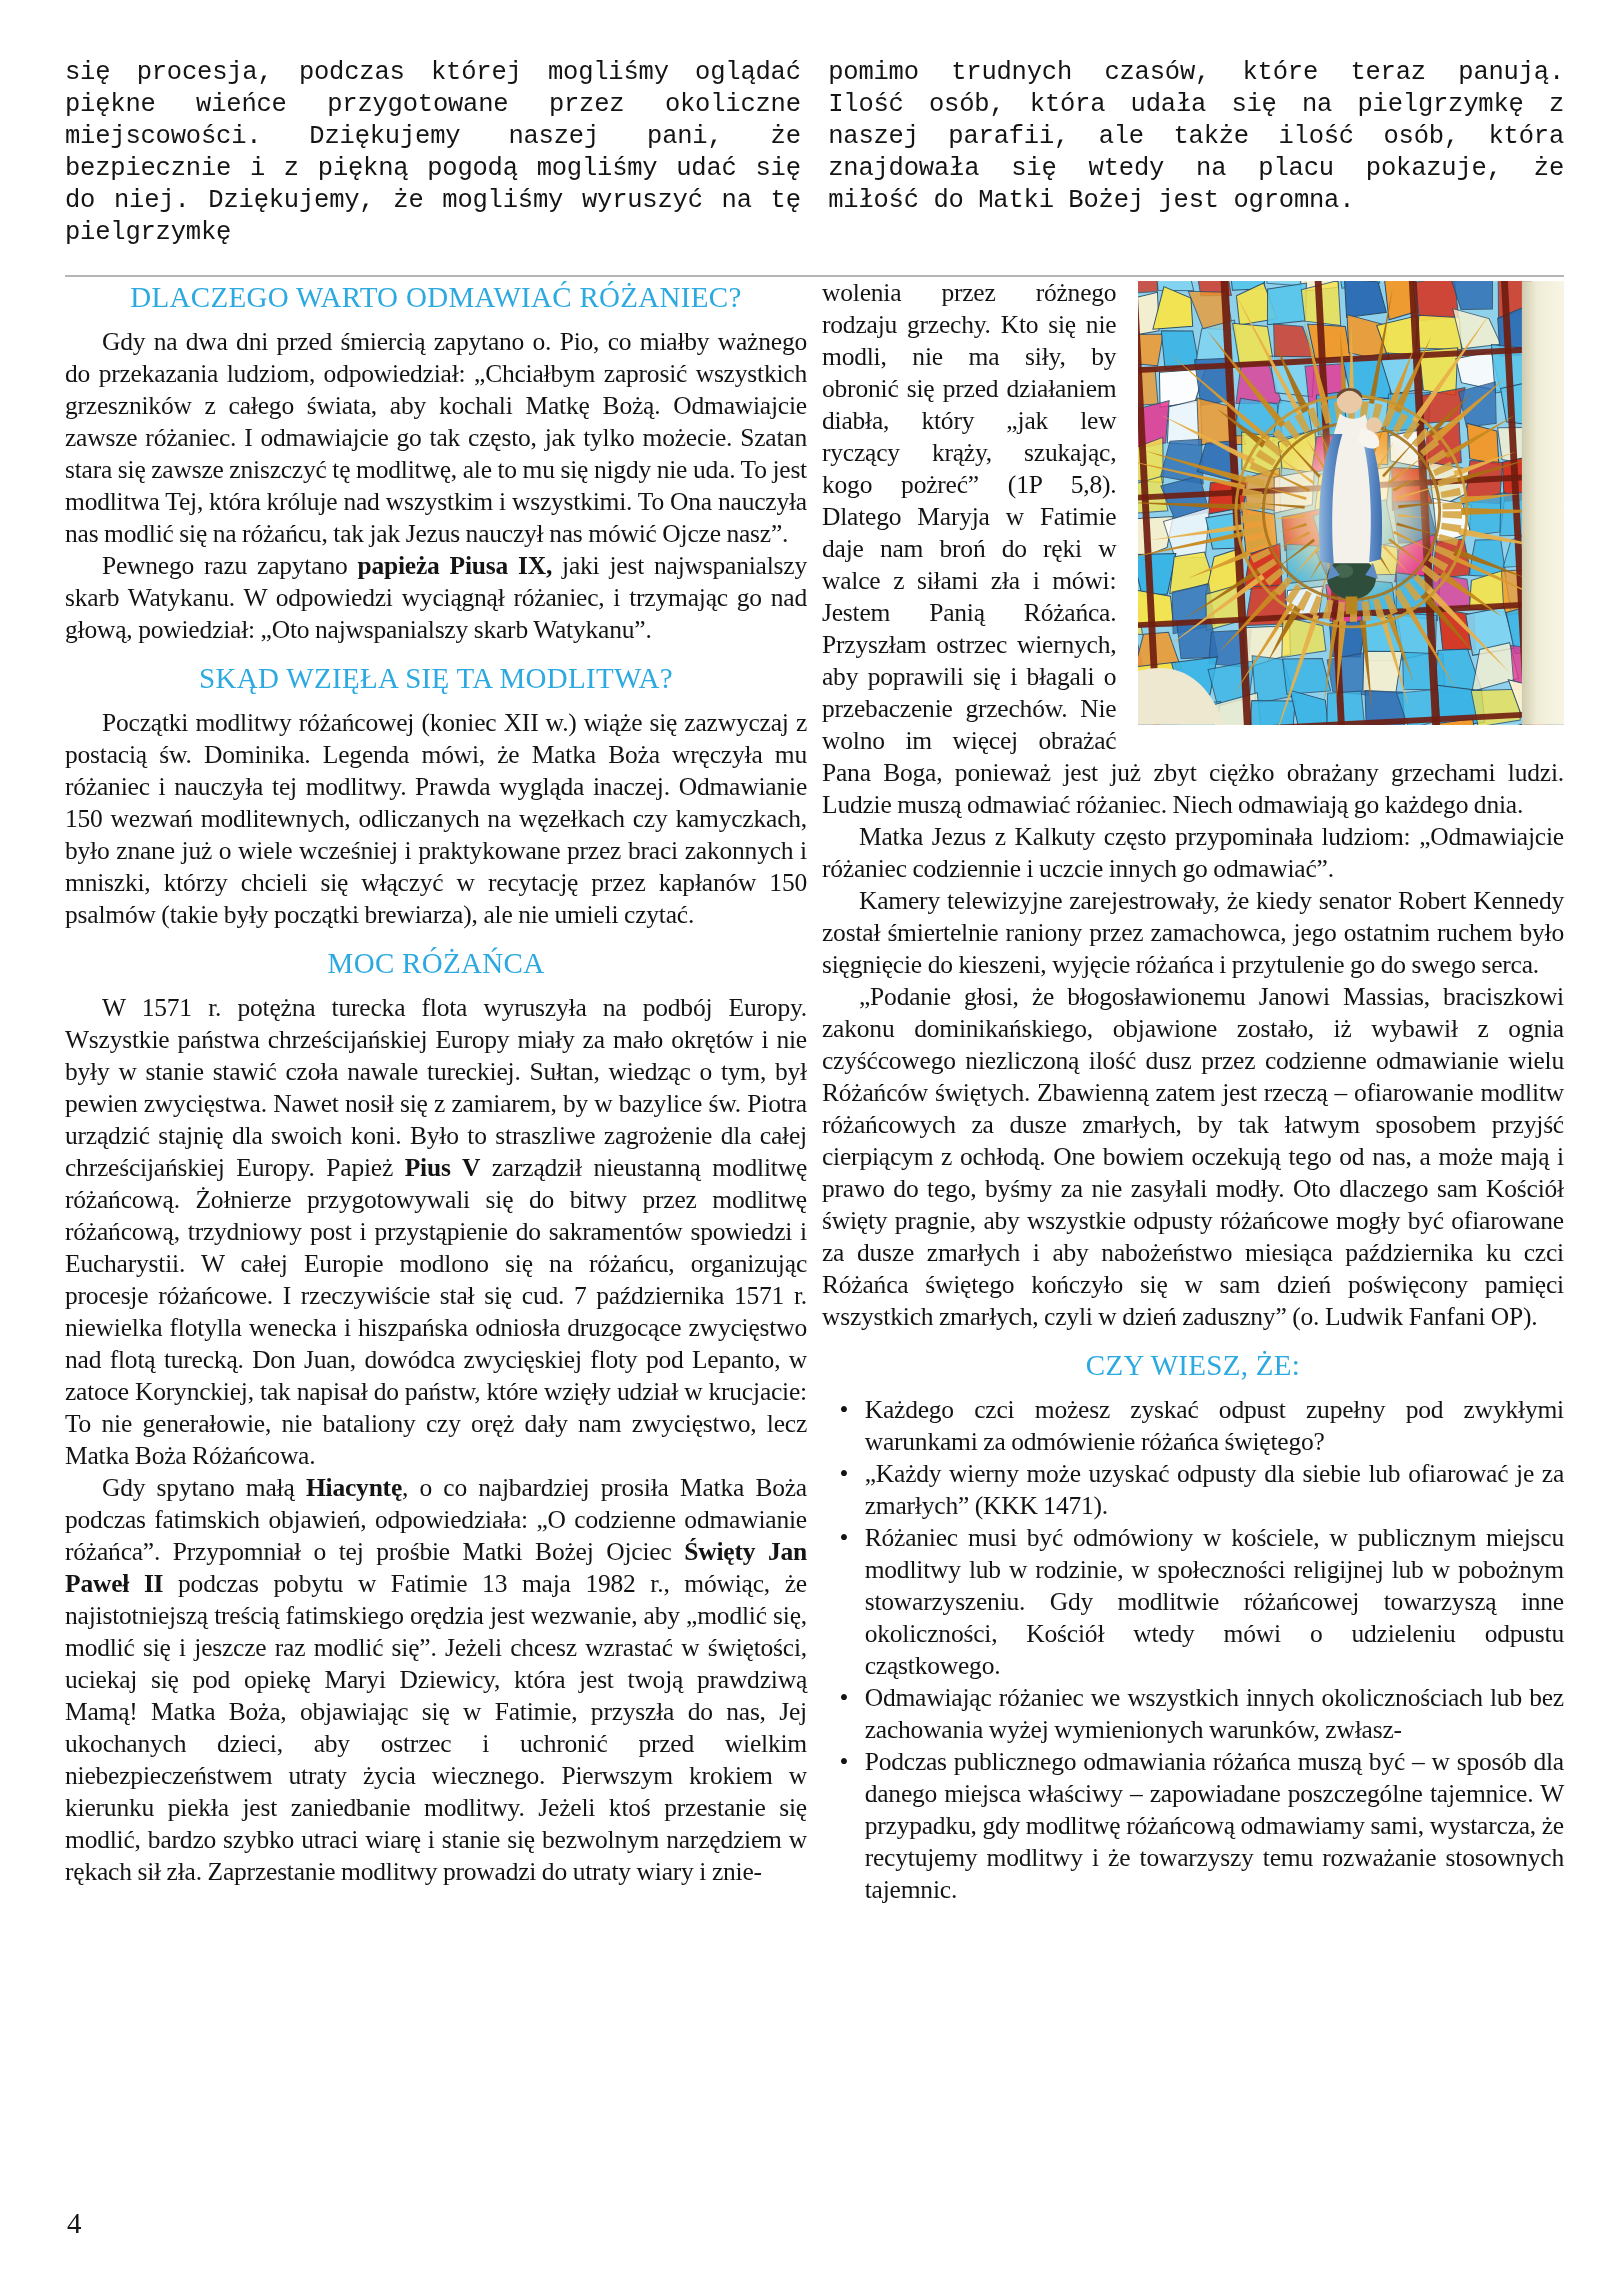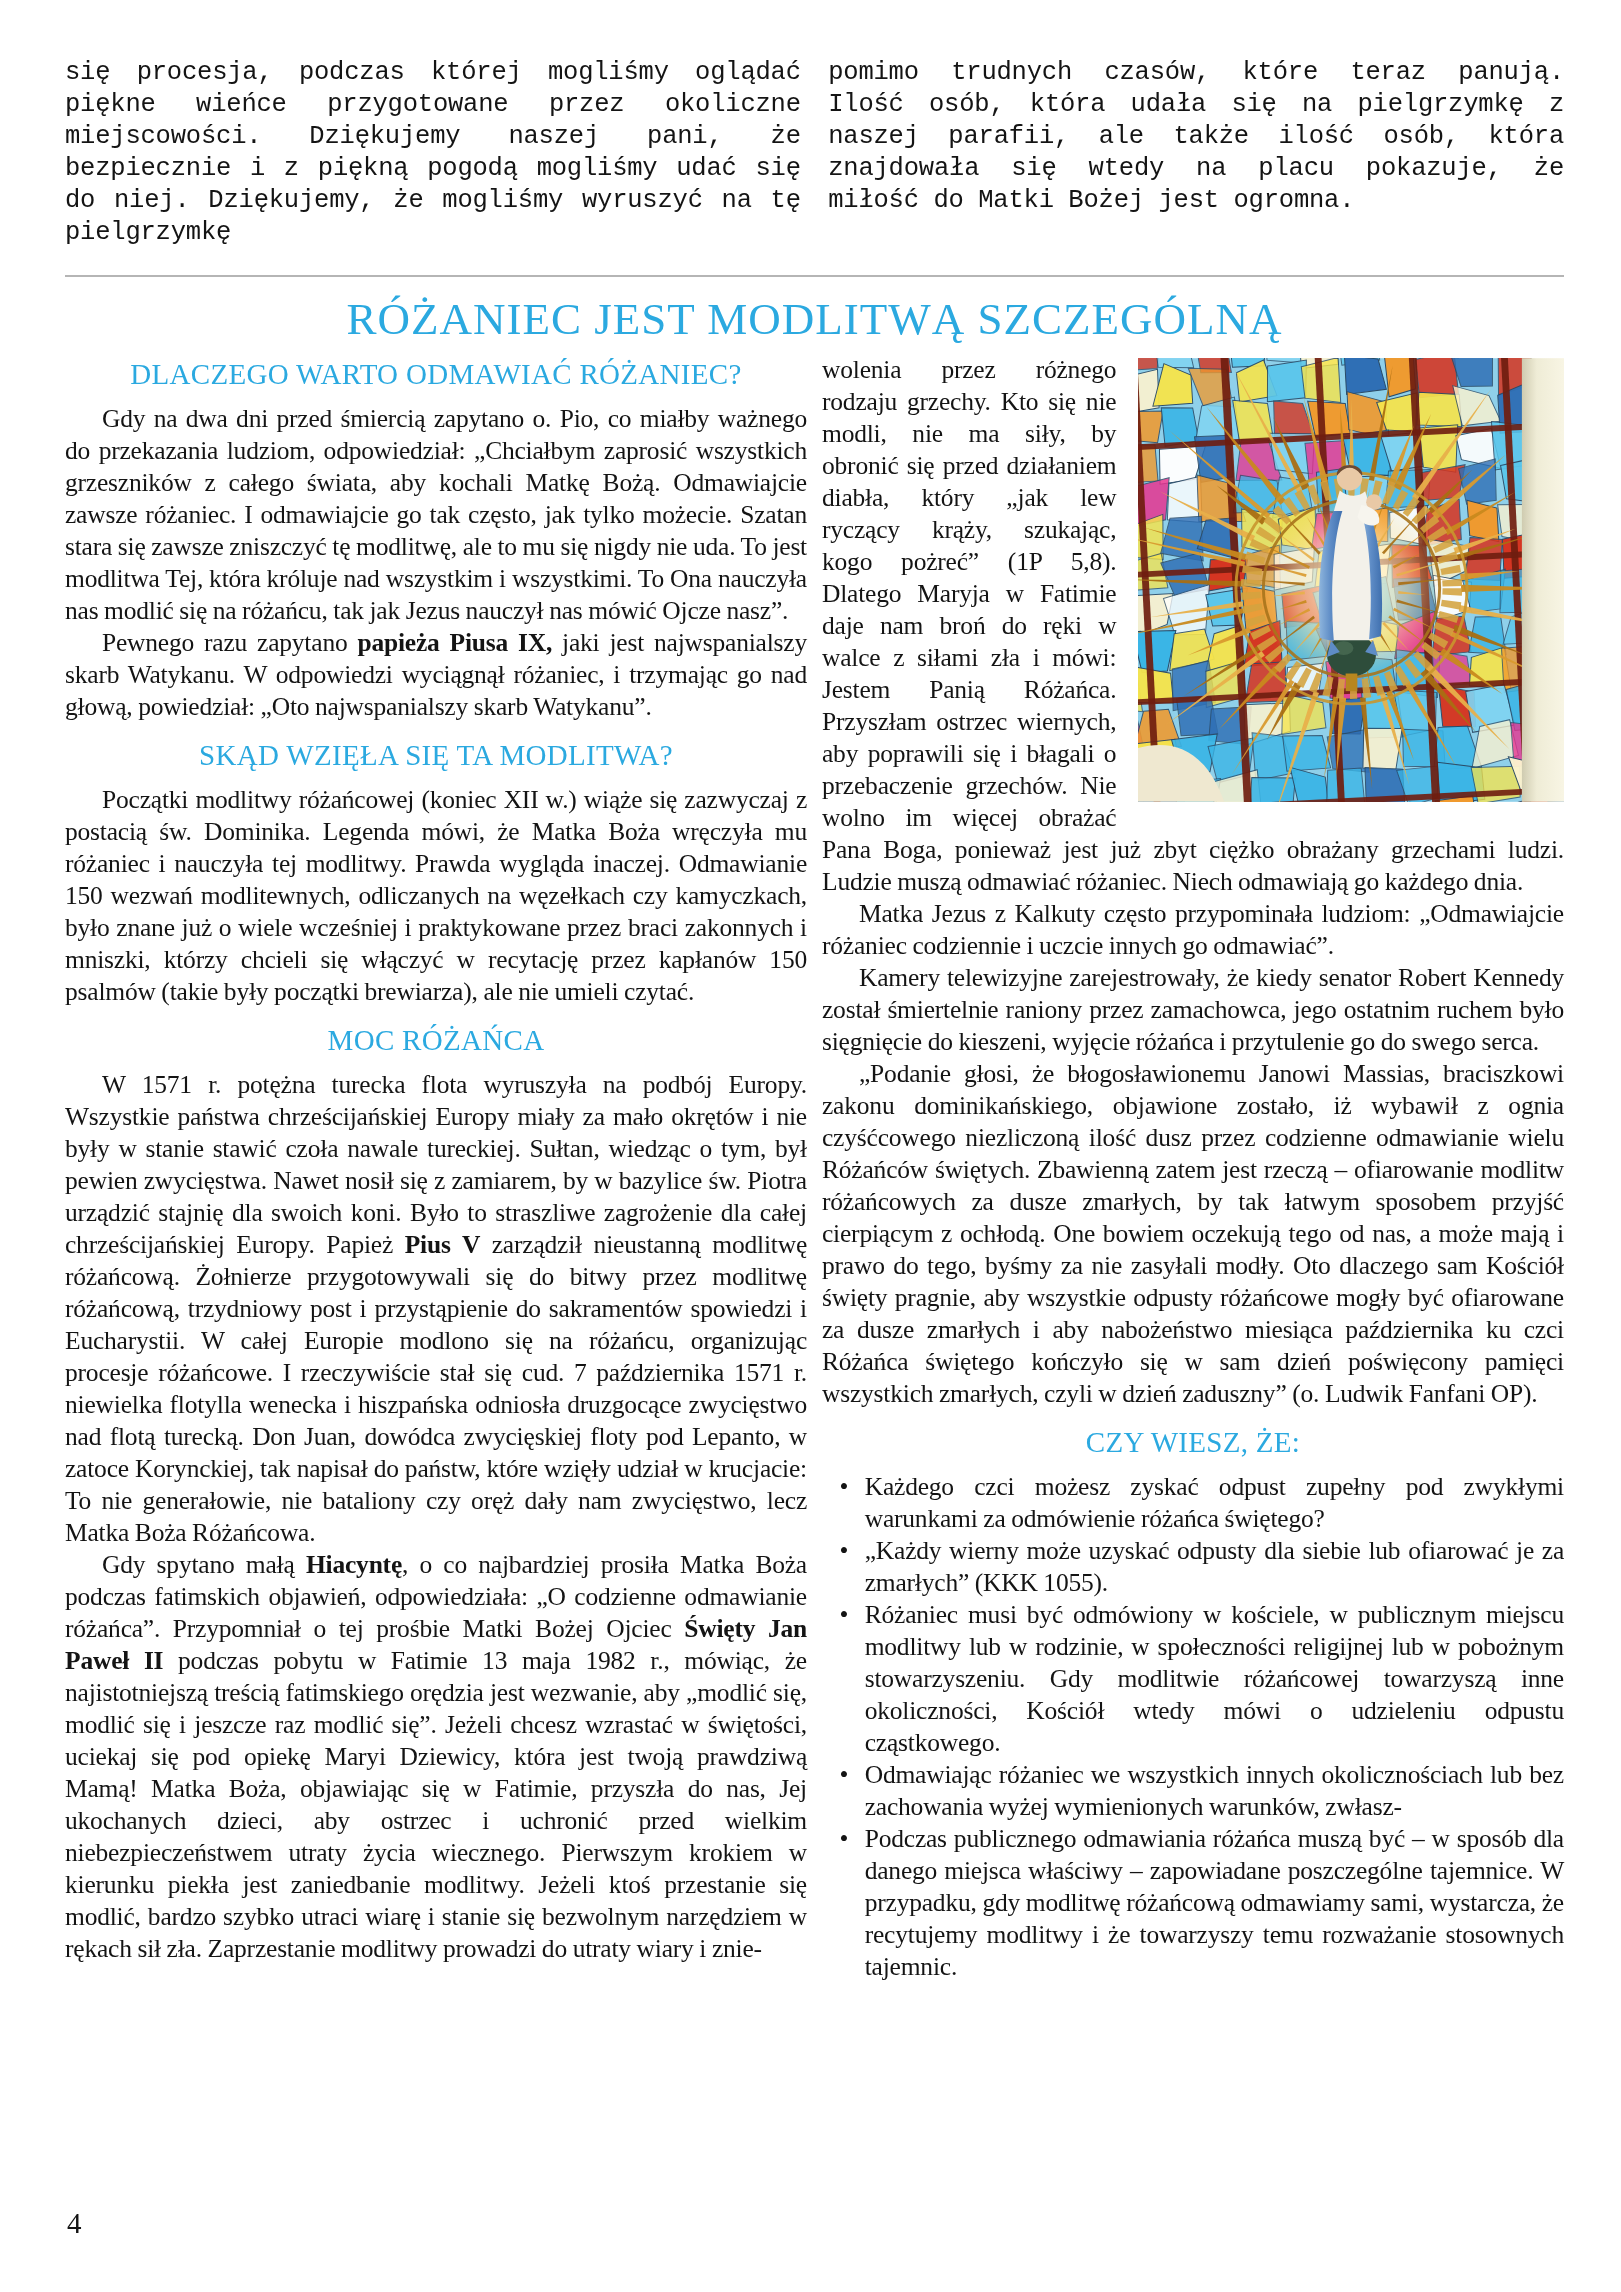--- a/index.html
+++ b/index.html
@@ -69,21 +69,20 @@
     <div class="col">
       <p class="body">się procesja, podczas której mogliśmy oglądać piękne wieńce przygotowane przez okoliczne miejscowości. Dziękujemy naszej pani, że bezpiecznie i z piękną pogodą mogliśmy udać się do niej. Dziękujemy, że mogliśmy wyruszyć na tę pielgrzymkę</p>
     </div>
     <div class="col">
       <p class="body">pomimo trudnych czasów, które teraz panują. Ilość osób, która udała się na pielgrzymkę z naszej parafii, ale także ilość osób, która znajdowała się wtedy na placu pokazuje, że miłość do Matki Bożej jest ogromna.</p>
     </div>
   </div>
 
   <div class="divider"></div>
 
-  <h1 class="article-title">RÓŻANIEC JEST MODLITWĄ SZCZEGÓLNĄ</h1>
 
   <div class="columns">
 
     <div class="col">
       <h2 class="sec-h first">DLACZEGO WARTO ODMAWIAĆ RÓŻANIEC?</h2>
       <p class="body indent">Gdy na dwa dni przed śmiercią zapytano o. Pio, co miałby ważnego do przekazania ludziom, odpowiedział: „Chciałbym zaprosić wszystkich grzeszników z całego świata, aby kochali Matkę Bożą. Odmawiajcie zawsze różaniec. I odmawiajcie go tak często, jak tylko możecie. Szatan stara się zawsze zniszczyć tę modlitwę, ale to mu się nigdy nie uda. To jest modlitwa Tej, która króluje nad wszystkim i wszystkimi. To Ona nauczyła nas modlić się na różańcu, tak jak Jezus nauczył nas mówić Ojcze nasz”.</p>
       <p class="body indent">Pewnego razu zapytano <b>papieża Piusa IX,</b> jaki jest najwspanialszy skarb Watykanu. W odpowiedzi wyciągnął różaniec, i trzymając go nad głową, powiedział: „Oto najwspanialszy skarb Watykanu”.</p>
       <h2 class="sec-h">SKĄD WZIĘŁA SIĘ TA MODLITWA?</h2>
       <p class="body indent">Początki modlitwy różańcowej (koniec XII w.) wiąże się zazwyczaj z postacią św. Dominika. Legenda mówi, że Matka Boża wręczyła mu różaniec i nauczyła tej modlitwy. Prawda wygląda inaczej. Odmawianie 150 wezwań modlitewnych, odliczanych na węzełkach czy kamyczkach, było znane już o wiele wcześniej i praktykowane przez braci zakonnych i mniszki, którzy chcieli się włączyć w recytację przez kapłanów 150 psalmów (takie były początki brewiarza), ale nie umieli czytać.</p>
       <h2 class="sec-h">MOC RÓŻAŃCA</h2>
@@ -432,21 +431,21 @@
       </span>
 
       <p class="body">wolenia przez różnego rodzaju grzechy. Kto się nie modli, nie ma siły, by obronić się przed działaniem diabła, który „jak lew ryczący krąży, szukając, kogo pożreć” (1P 5,8). Dlatego Maryja w Fatimie daje nam broń do ręki w walce z siłami zła i mówi: Jestem Panią Różańca. Przyszłam ostrzec wiernych, aby poprawili się i błagali o przebaczenie grzechów. Nie wolno im więcej obrażać Pana Boga, ponieważ jest już zbyt ciężko obrażany grzechami ludzi. Ludzie muszą odmawiać różaniec. Niech odmawiają go każdego dnia.</p>
       <p class="body indent">Matka Jezus z Kalkuty często przypominała ludziom: „Odmawiajcie różaniec codziennie i uczcie innych go odmawiać”.</p>
       <p class="body indent">Kamery telewizyjne zarejestrowały, że kiedy senator Robert Kennedy został śmiertelnie raniony przez zamachowca, jego ostatnim ruchem było sięgnięcie do kieszeni, wyjęcie różańca i przytulenie go do swego serca.</p>
       <p class="body indent">„Podanie głosi, że błogosławionemu Janowi Massias, braciszkowi zakonu dominikańskiego, objawione zostało, iż wybawił z ognia czyśćcowego niezliczoną ilość dusz przez codzienne odmawianie wielu Różańców świętych. Zbawienną zatem jest rzeczą – ofiarowanie modlitw różańcowych za dusze zmarłych, by tak łatwym sposobem przyjść cierpiącym z ochłodą. One bowiem oczekują tego od nas, a może mają i prawo do tego, byśmy za nie zasyłali modły. Oto dlaczego sam Kościół święty pragnie, aby wszystkie odpusty różańcowe mogły być ofiarowane za dusze zmarłych i aby nabożeństwo miesiąca października ku czci Różańca świętego kończyło się w sam dzień poświęcony pamięci wszystkich zmarłych, czyli w dzień zaduszny” (o. Ludwik Fanfani OP).</p>
 
       <h2 class="sec-h">CZY WIESZ, ŻE:</h2>
       <ul class="bullets">
           <li>Każdego czci możesz zyskać odpust zupełny pod zwykłymi warunkami za odmówienie różańca świętego?</li>
-          <li>„Każdy wierny może uzyskać odpusty dla siebie lub ofiarować je za zmarłych” (KKK 1055).</li>
+          <li>„Każdy wierny może uzyskać odpusty dla siebie lub ofiarować je za zmarłych” (KKK 1471).</li>
           <li>Różaniec musi być odmówiony w kościele, w publicznym miejscu modlitwy lub w rodzinie, w społeczności religijnej lub w pobożnym stowarzyszeniu. Gdy modlitwie różańcowej towarzyszą inne okoliczności, Kościół wtedy mówi o udzieleniu odpustu cząstkowego.</li>
           <li>Odmawiając różaniec we wszystkich innych okolicznościach lub bez zachowania wyżej wymienionych warunków, zwłasz-</li>
           <li>Podczas publicznego odmawiania różańca muszą być – w sposób dla danego miejsca właściwy – zapowiadane poszczególne tajemnice. W przypadku, gdy modlitwę różańcową odmawiamy sami, wystarcza, że recytujemy modlitwy i że towarzyszy temu rozważanie stosownych tajemnic.</li>
         </ul>
     </div>
 
   </div>
 
   <div class="page-number">4</div>
 </div>

